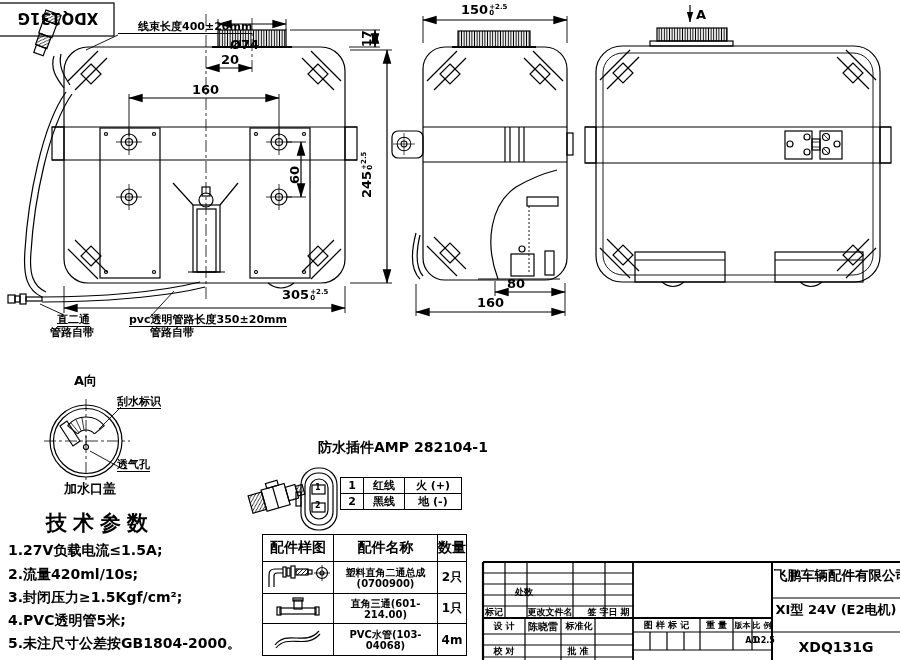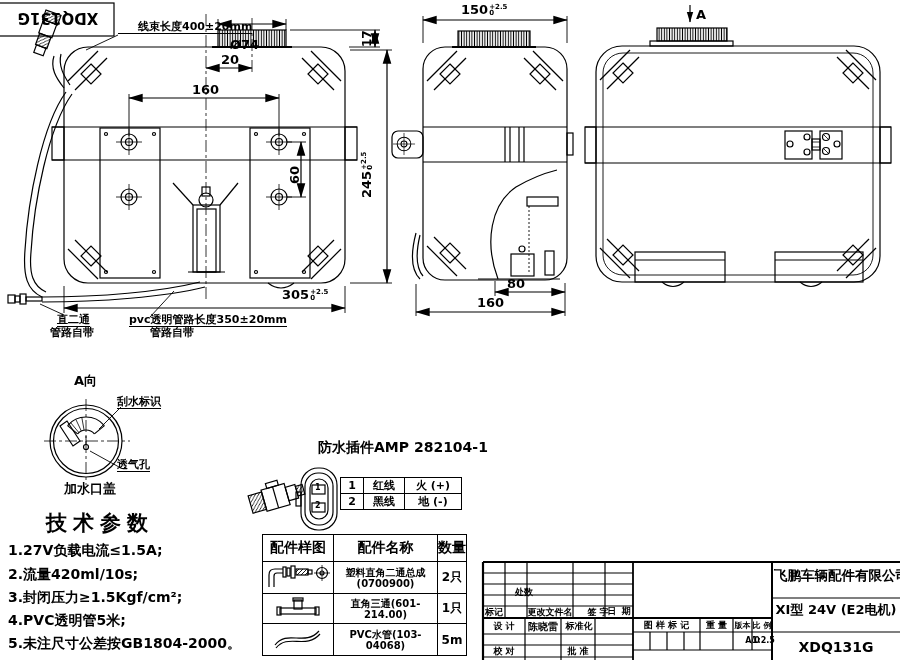--- a/index.html
+++ b/index.html
@@ -420,30 +420,30 @@
   <tr style="height:32px;">
     <td>
       <svg width="66" height="26" viewBox="0 0 50 26" class="ln">
         <path d="M2,20 C14,4 32,22 46,6"></path>
         <path d="M3,23 C15,8 33,25 47,9"></path>
       </svg>
     </td>
     <td class="nm">
       <div>PVC水管(103-04068)</div>
     </td>
-    <td class="qty">5m</td>
+    <td class="qty">4m</td>
   </tr>
 </tbody>
     </table>
 
 <span class="t c tb-lbl" style="left:483px;top:608px;width:22px;">标记</span>
 <span class="t c tb-lbl" style="left:505px;top:588px;width:38px;">处数</span>
 <span class="t c tb-lbl" style="left:527px;top:608px;width:46px;">更改文件名</span>
 <span class="t c tb-lbl" style="left:573px;top:608px;width:50px;">签 字</span>
-<span class="t c tb-lbl" style="left:605px;top:608px;width:28px;font-family:Liberation Mono, monospace;">日 期</span>
+<span class="t c tb-lbl" style="left:605px;top:608px;width:28px;">日 期</span>
 <span class="t c tb-lbl" style="left:483px;top:622px;width:42px;">设 计</span>
 <span class="t c" style="left:525px;top:621px;width:36px;font-size:10px;">陈晓雷</span>
 <span class="t c tb-lbl" style="left:561px;top:622px;width:36px;">标准化</span>
 <span class="t c tb-lbl" style="left:483px;top:647px;width:42px;">校 对</span>
 <span class="t c tb-lbl" style="left:561px;top:647px;width:34px;">批 准</span>
 <span class="t c tb-lbl" style="left:633px;top:621px;width:67px;">图 样 标 记</span>
 <span class="t c tb-lbl" style="left:700px;top:621px;width:33px;">重 量</span>
 <span class="t c" style="left:733px;top:622px;width:19px;font-size:8px;">版本</span>
 <span class="t c" style="left:752px;top:622px;width:20px;font-size:8px;">比 例</span>
 <span class="t c" style="left:733px;top:637px;width:39px;font-size:8px;">A/0</span>

